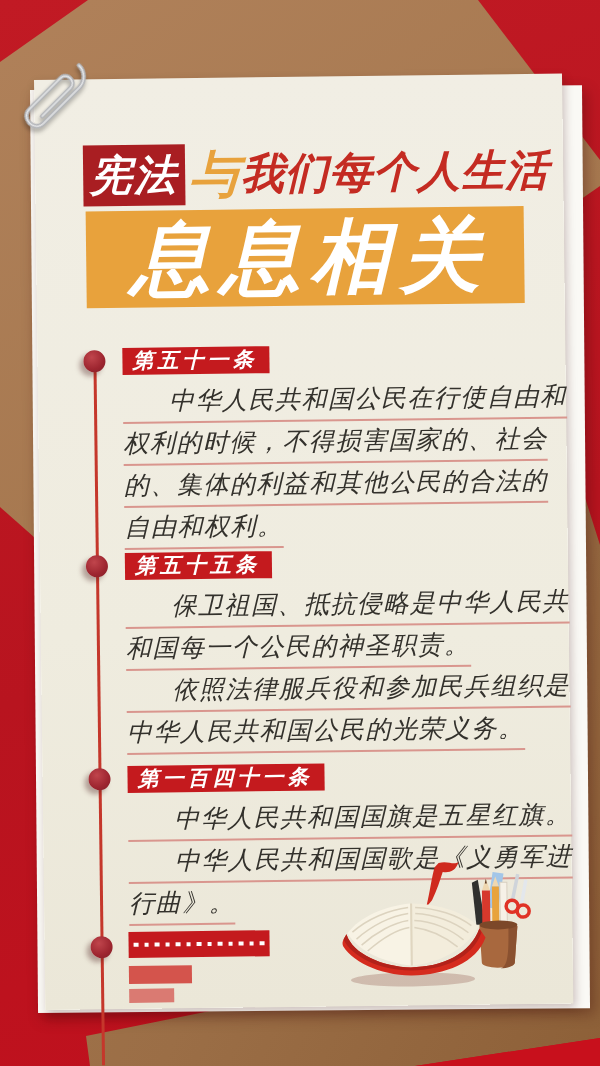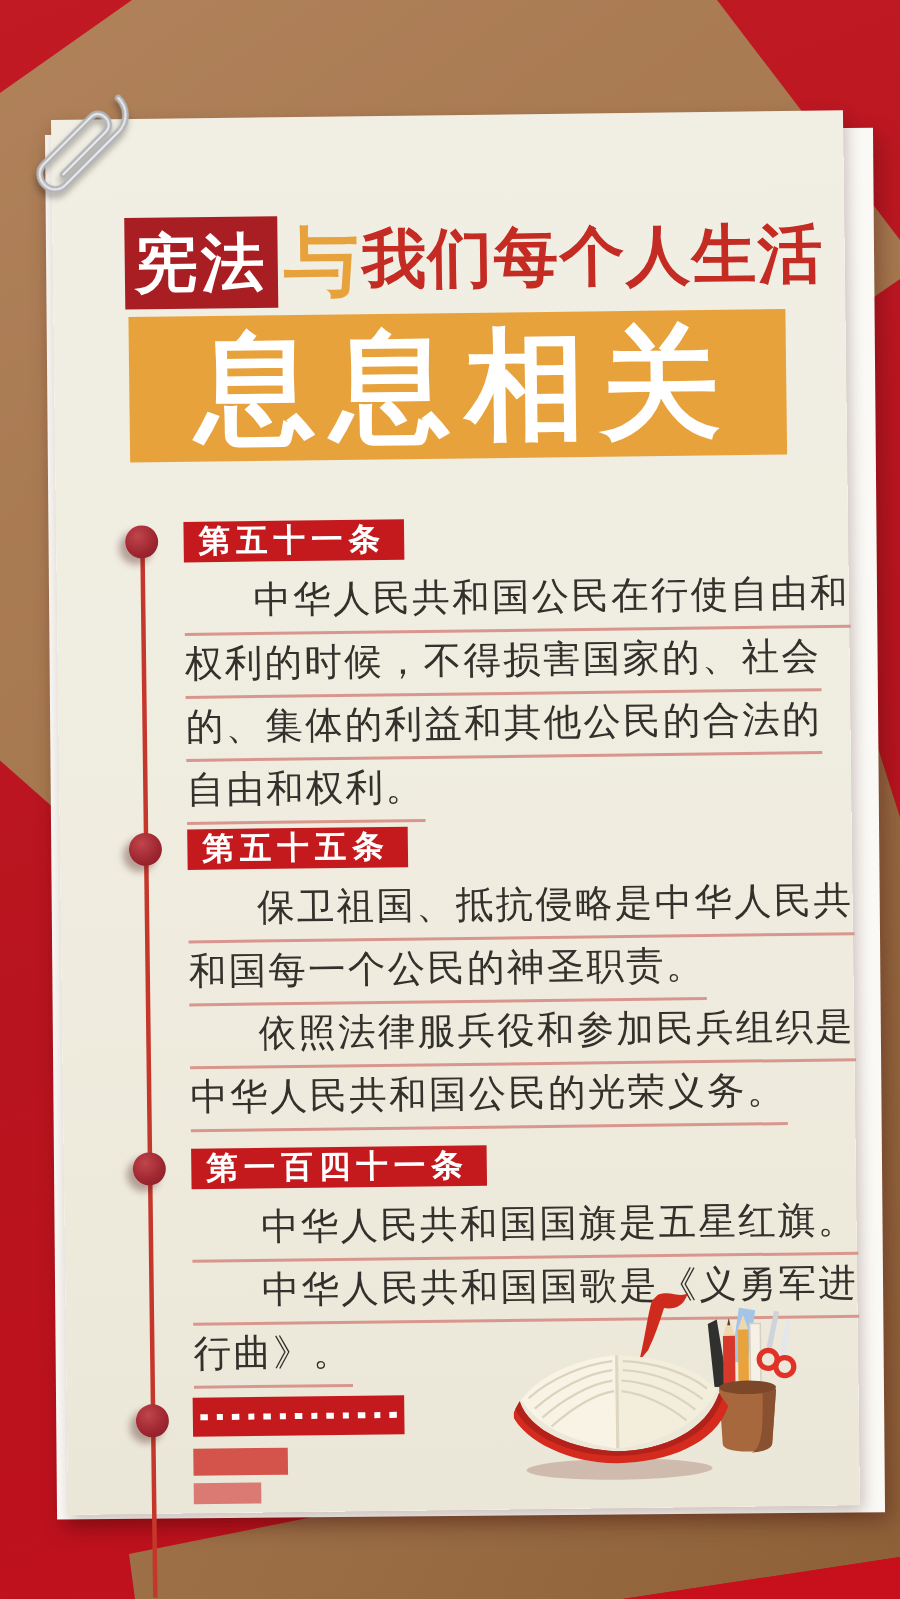--- a/index.html
+++ b/index.html
@@ -1,21 +1,21 @@
 <!DOCTYPE html>
 <html><head>
 <meta charset="utf-8">
 <style>
   html,body{margin:0;padding:0;}
   body{
     width:600px;height:1066px;overflow:hidden;position:relative;
     font-family:"Liberation Sans","DejaVu Sans",sans-serif;
     background:var(--red-bg,#bd1622);
   }
-  .stage{position:absolute;inset:0;}
+  .stage{position:absolute;inset:0;font-style:italic;}
 
   
   .bg-base{position:absolute;inset:0;background:linear-gradient(160deg,#c11a24 0%,#b8141f 55%,#c2101d 100%);}
   .kraft-top{
     position:absolute;inset:0;
     background:linear-gradient(145deg,#b0815a 0%,#a5774e 45%,#936a42 100%);
     clip-path:polygon(0px 62px,88px 0px,478px 0px,600px 160px,600px 186px,60px 560px,0px 507px);
   }
   .kraft-bottom{
     position:absolute;inset:0;

